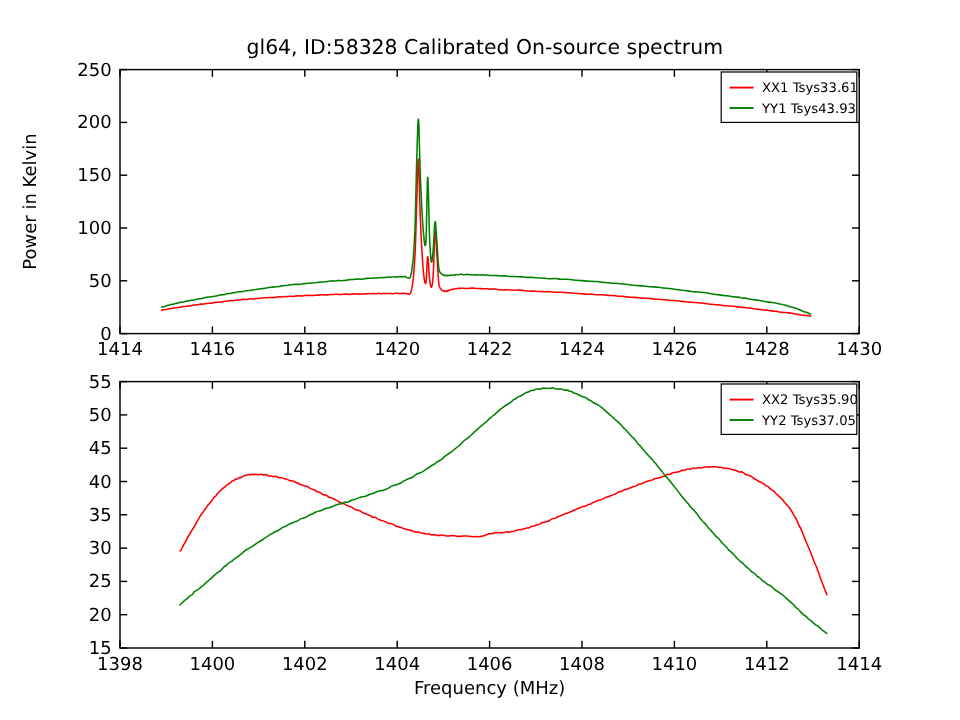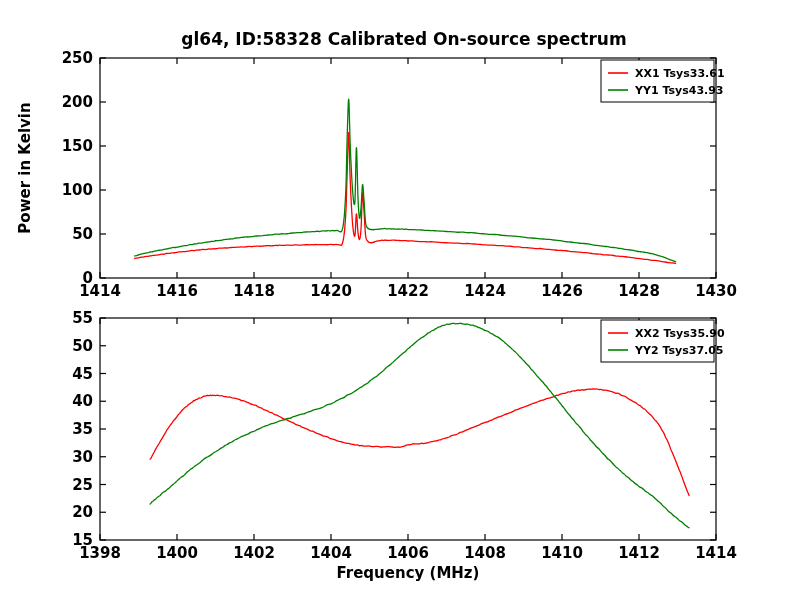--- a/index.html
+++ b/index.html
@@ -1,21 +1,21 @@
 <!DOCTYPE html>
 <html><head>
 <meta charset="utf-8">
 <style>
   html,body{margin:0;padding:0;}
   body{
     width:800px;height:600px;background:#ffffff;
     font-family:"DejaVu Sans","Liberation Sans",sans-serif;
     overflow:hidden;position:relative;
   }
-  #figure{position:absolute;left:0;top:0;width:644px;height:600px;font-weight:bold;}
+  #figure{position:absolute;left:0;top:0;width:644px;height:600px;}
   .plot-svg{position:absolute;left:0;top:0;width:800px;height:600px;}
   .tick-label{font-size:15px;fill:#000;font-family:"DejaVu Sans","Liberation Sans",sans-serif;}
   .axis-title{font-size:15px;fill:#000;font-family:"DejaVu Sans","Liberation Sans",sans-serif;}
   .fig-title{font-size:17px;fill:#000;font-family:"DejaVu Sans","Liberation Sans",sans-serif;}
   .legend-text{font-size:11px;fill:#000;font-family:"DejaVu Sans","Liberation Sans",sans-serif;}
   .frame{fill:none;stroke:#000;stroke-width:1.2;}
   .tickmark{stroke:#000;stroke-width:1.2;}
   .legend-box{fill:#ffffff;stroke:#000;stroke-width:1;}
   .trace{fill:none;stroke-width:1.3;stroke-linejoin:round;stroke-linecap:round;}
 </style>

